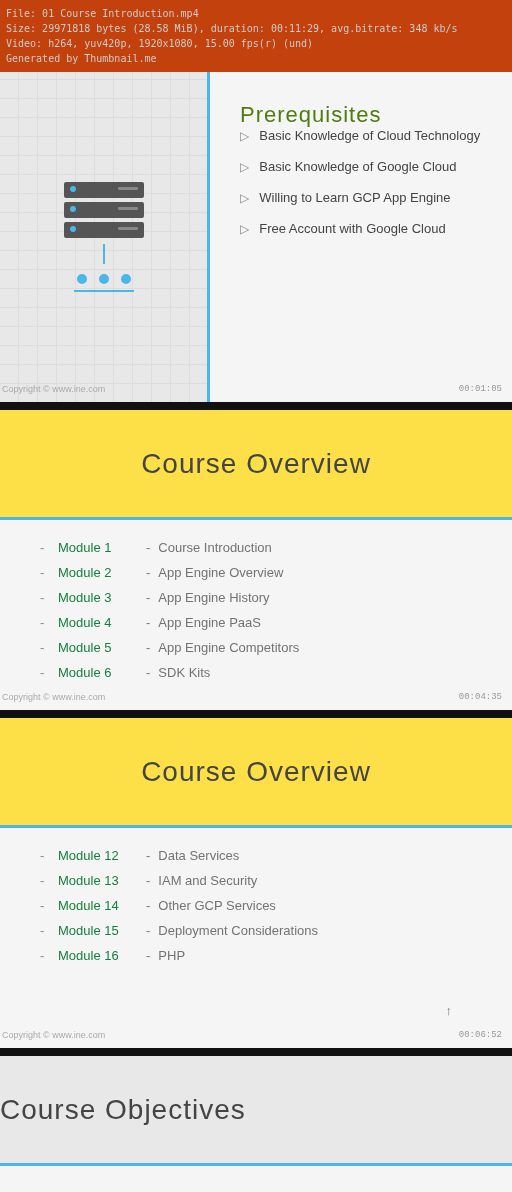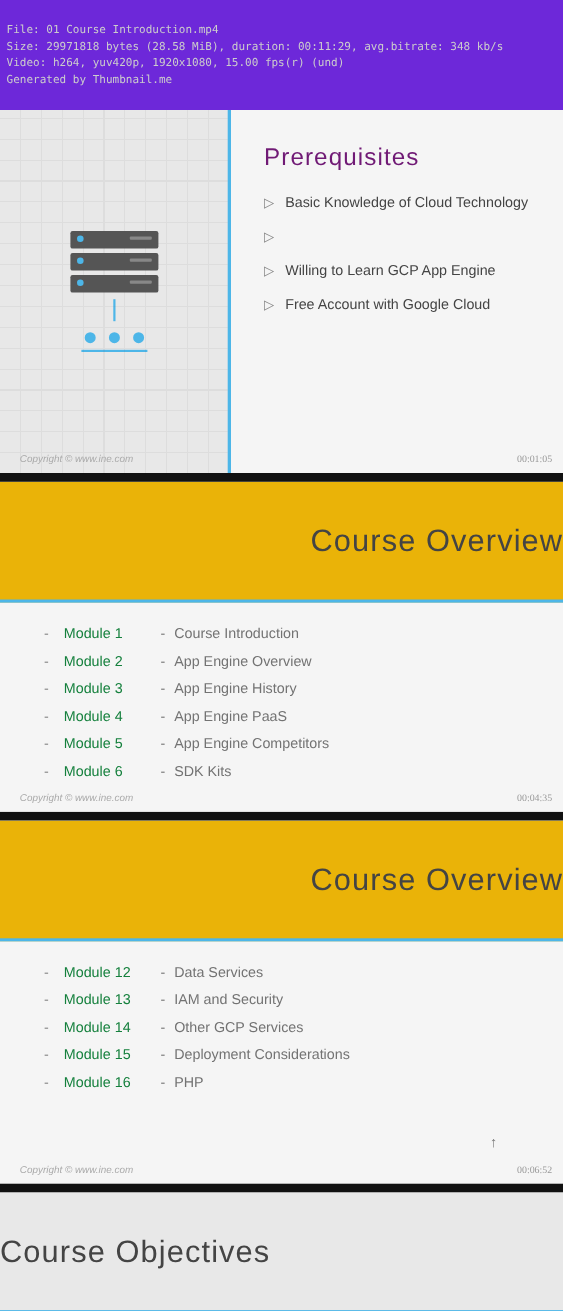--- a/index.html
+++ b/index.html
@@ -5,24 +5,24 @@
     * { margin: 0; padding: 0; box-sizing: border-box; }
     body {
       width: 512px;
       font-family: Arial, sans-serif;
       background: #1a1a1a;
       color: #333;
     }
 
     
     .file-info-bar {
-      background: #6d28d9;
+      background: #c2410c;
       color: #ccc;
       font-size: 10px;
-      padding: 20px 6px;
+      padding: 6px 6px;
       line-height: 1.5;
       font-family: monospace;
     }
 
     
     .slide {
       position: relative;
       background: #f0f0f0;
       overflow: hidden;
     }
@@ -95,23 +95,22 @@
       margin-top: 2px;
     }
 
     .slide-1 .right-panel {
       flex: 1;
       background: #f5f5f5;
       padding: 30px 30px 20px;
     }
     .slide-1 .right-panel h2 {
       font-size: 22px;
-      color: #701a75;
+      color: #4d7c0f;
       font-weight: normal;
-      margin-bottom: 20px;
       letter-spacing: 1px;
     }
     .prereq-item {
       display: flex;
       align-items: flex-start;
       gap: 10px;
       margin-bottom: 16px;
       font-size: 13px;
       color: #444;
     }
@@ -122,38 +121,37 @@
       flex-shrink: 0;
     }
 
     
     .watermark {
       position: absolute;
       bottom: 8px;
       right: 10px;
       font-size: 9px;
       color: #999;
-      font-family: Liberation Serif, serif;
+      font-family: Liberation Mono, monospace;
     }
     .copyright {
       position: absolute;
       bottom: 8px;
-      left: 18px;
+      left: 2px;
       font-size: 9px;
       color: #aaa;
-      font-style: italic;
     }
 
     
     .slide-overview-header {
       height: 110px;
-      background: #eab308;
-      display: flex;
-      align-items: center;
-      justify-content: flex-end;
+      background: #fde047;
+      display: flex;
+      align-items: center;
+      justify-content: center;
       border-bottom: 3px solid #4db6e8;
     }
     .slide-overview-header h2 {
       font-size: 28px;
       color: #444;
       font-weight: normal;
       letter-spacing: 1px;
     }
 
     .slide-overview-content {
@@ -265,20 +263,21 @@
     </div>
   </div>
   <div class="right-panel">
     <h2>Prerequisites</h2>
     <div class="prereq-item">
       <span class="prereq-arrow">▷</span>
       <span>Basic Knowledge of Cloud Technology</span>
     </div>
     <div class="prereq-item">
       <span class="prereq-arrow">▷</span>
+      <span>Basic Knowledge of Google Cloud</span>
     </div>
     <div class="prereq-item">
       <span class="prereq-arrow">▷</span>
       <span>Willing to Learn GCP App Engine</span>
     </div>
     <div class="prereq-item">
       <span class="prereq-arrow">▷</span>
       <span>Free Account with Google Cloud</span>
     </div>
   </div>

